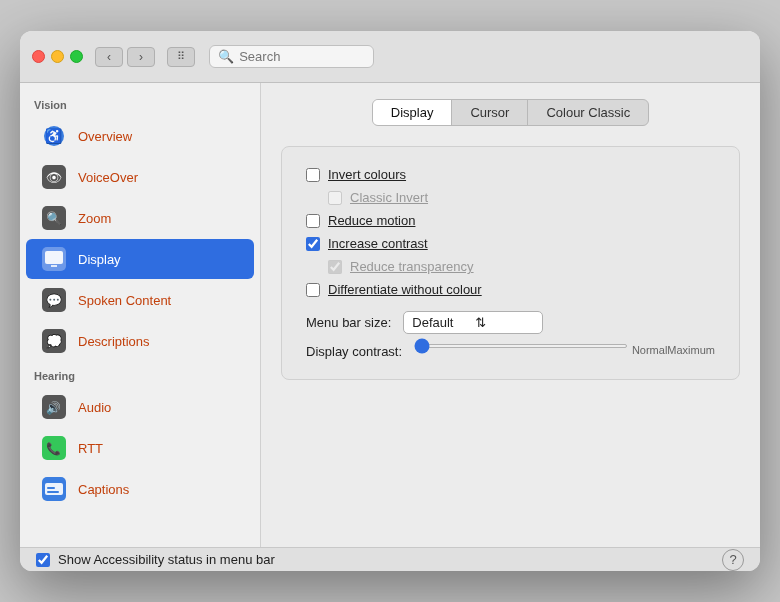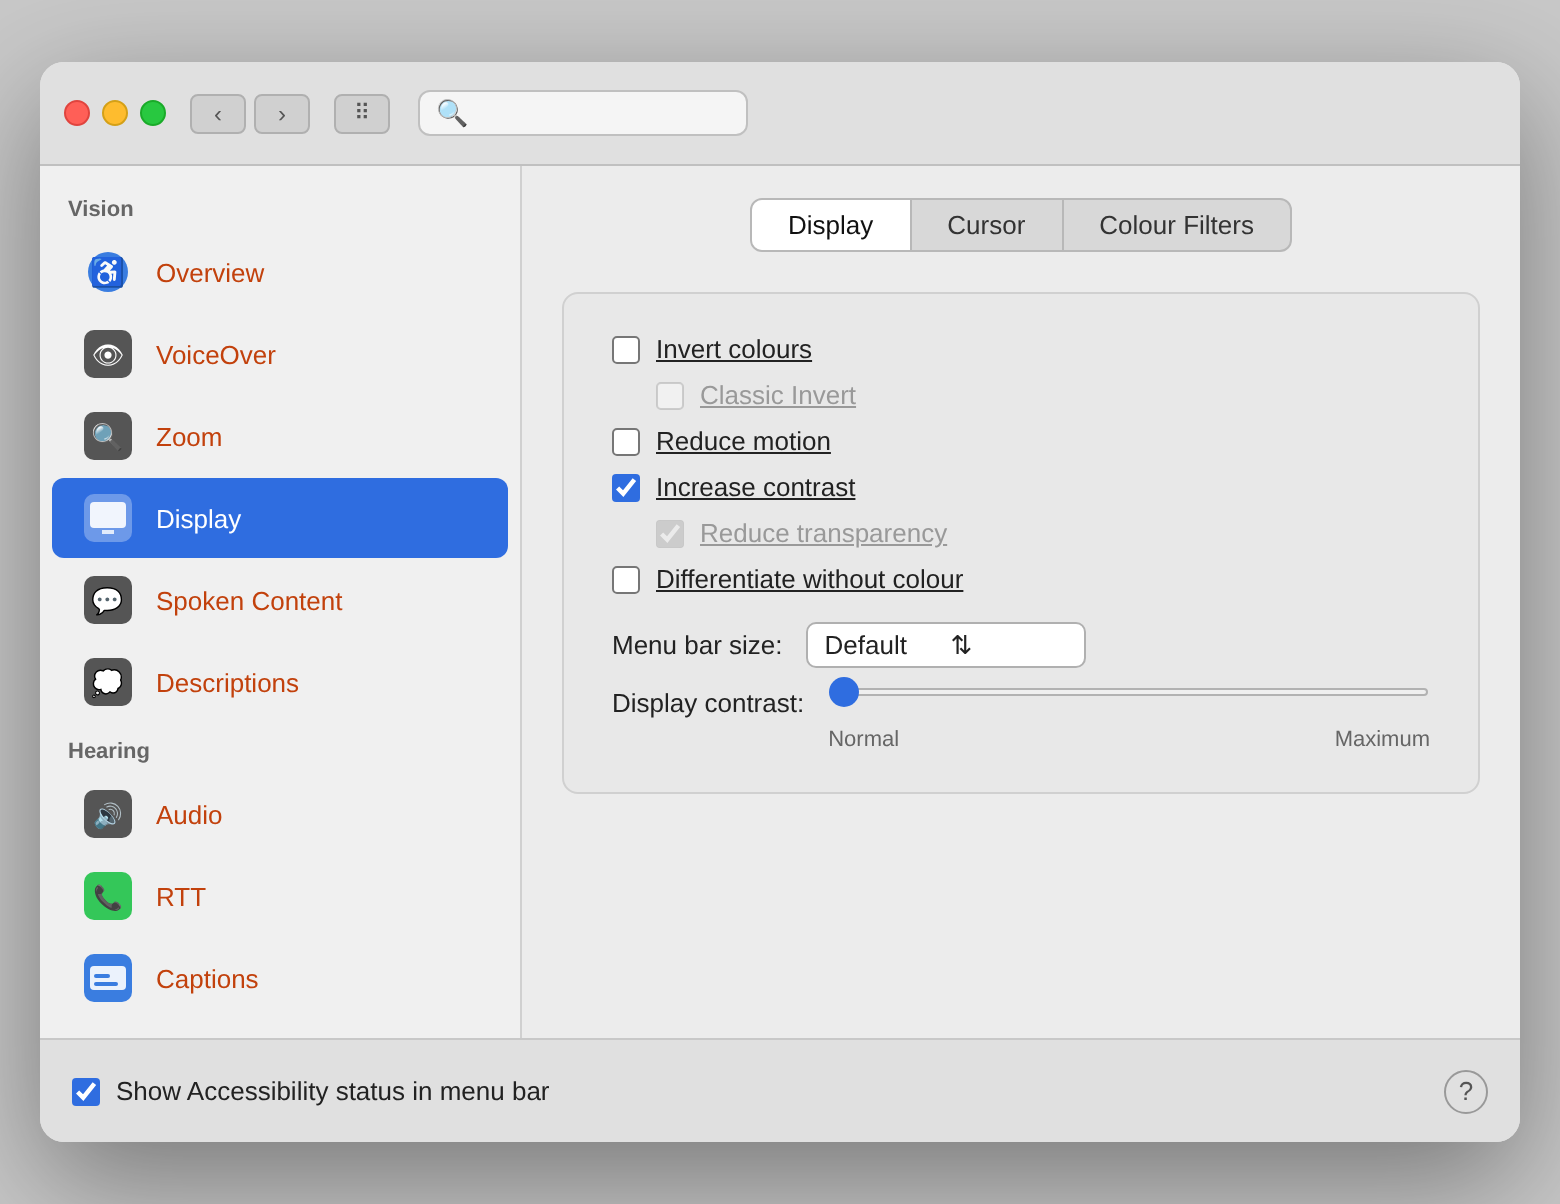--- a/index.html
+++ b/index.html
@@ -257,37 +257,37 @@
       font-size: 16px;
     }
     .slider-row {
       display: flex;
       gap: 12px;
       margin-top: 10px;
     }
     .slider-container {
       flex: 1;
       display: flex;
-      flex-direction: column;
-      gap: 16px;
+      flex-direction: row;
+      gap: 4px;
     }
     input[type="range"] {
       width: 100%;
       accent-color: #2f6de0;
       height: 4px;
     }
     .slider-labels {
       display: flex;
       justify-content: space-between;
       font-size: 11px;
       color: #666;
     }
     
     .bottom-bar {
-      height: 52px;
+      height: 24px;
       background: #e0e0e0;
       border-top: 1px solid #c8c8c8;
       display: flex;
       align-items: center;
       padding: 0 16px;
       gap: 8px;
       flex-shrink: 0;
     }
     .bottom-checkbox-row {
       display: flex;
@@ -324,20 +324,21 @@
       <div class="tl tl-yellow"></div>
       <div class="tl tl-green"></div>
     </div>
     <div class="nav-buttons">
       <div class="nav-btn">‹</div>
       <div class="nav-btn">›</div>
     </div>
     <div class="grid-btn">⠿</div>
     <div class="search-bar">
       <span class="search-icon">🔍</span>
+      <input type="text" placeholder="Search" style="">
     </div>
   </div>
 
   <div class="main-content">
 
     <div class="sidebar">
       <div class="sidebar-section-label">Vision</div>
 
       <div class="sidebar-item">
         <div class="sidebar-icon">
@@ -434,21 +435,21 @@
         <span class="sidebar-item-label">Captions</span>
       </div>
     </div>
 
     <div class="right-panel">
 
       <div class="tab-bar">
         <div class="tab-group">
           <div class="tab active">Display</div>
           <div class="tab">Cursor</div>
-          <div class="tab">Colour Filters</div>
+          <div class="tab">Colour Classic</div>
         </div>
       </div>
 
       <div class="content-area">
 
         <div class="checkbox-row">
           <input type="checkbox" id="invert-colours" style="">
           <label for="invert-colours">Invert colours</label>
         </div>
 

